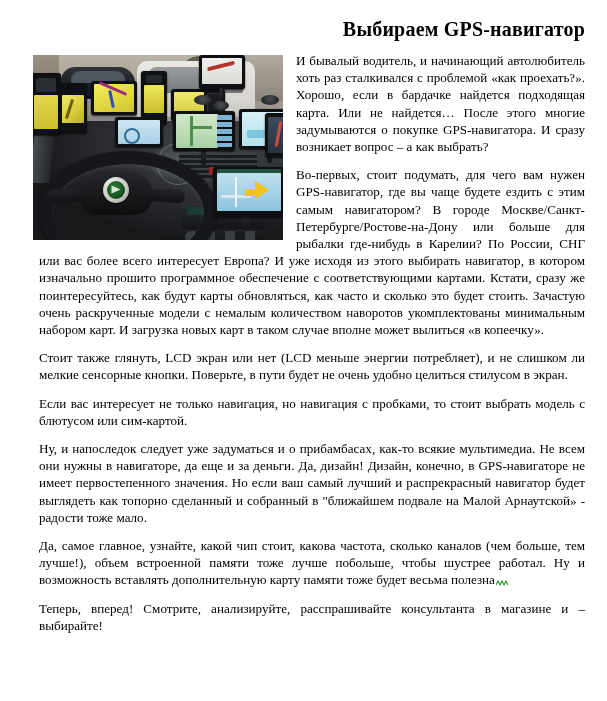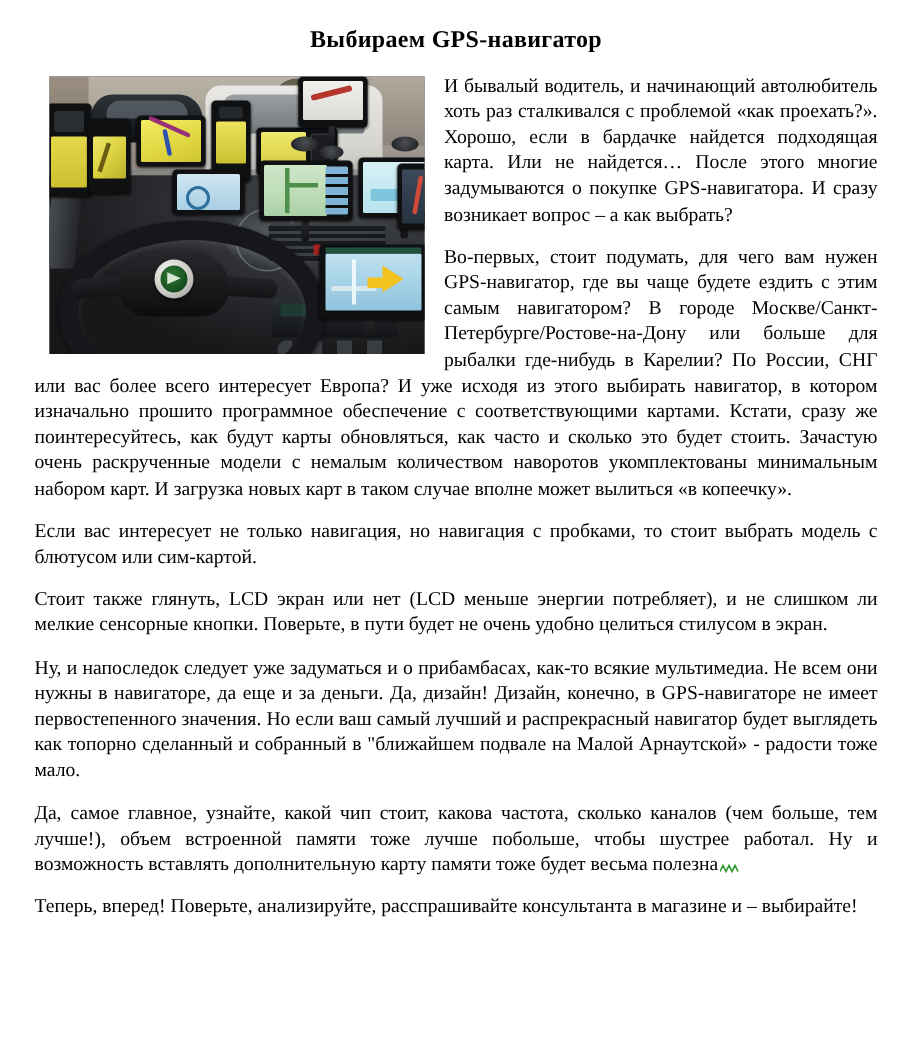--- a/index.html
+++ b/index.html
@@ -15,35 +15,35 @@
     overflow: hidden;
   }
   .page {
     position: relative;
     width: 607px;
     height: 701px;
     box-sizing: border-box;
     padding: 0 22px 0 23px;
   }
   .article-title {
-    text-align: center;
-    font-size: 16px;
+    text-align: right;
+    font-size: 20px;
     font-weight: bold;
     letter-spacing: .2px;
     margin: 18px 0 12px 0;
     line-height: 1.1;
   }
   .article-body {
     font-size: 13.1px;
     line-height: 17.2px;
     text-align: justify;
     text-justify: inter-word;
   }
   .article-body p {
-    margin: 0 0 11px 0;
+    margin: 0 0 11px 16px;
   }
   .article-body p:last-child {
     margin-bottom: 0;
   }
 
   
   .photo {
     float: left;
     width: 250px;
     height: 185px;
@@ -343,22 +343,22 @@
         <div class="scr"></div>
         <div class="roads"></div>
         <div class="strip"></div>
         <div class="arrow-tail"></div>
         <div class="arrow"></div>
       </div>
     </div>
 
     <p>И бывалый водитель, и начинающий автолюбитель хоть раз сталкивался с проблемой «как проехать?». Хорошо, если в бардачке найдется подходящая карта. Или не найдется… После этого многие задумываются о покупке GPS-навигатора. И сразу возникает вопрос – а как выбрать?</p>
     <p>Во-первых, стоит подумать, для чего вам нужен  GPS-навигатор, где вы чаще будете ездить с этим самым навигатором? В городе Москве/Санкт-Петербурге/Ростове-на-Дону или больше для рыбалки где-нибудь в Карелии? По России, СНГ или вас более всего интересует Европа? И уже исходя из этого выбирать навигатор, в котором изначально прошито программное обеспечение с соответствующими картами. Кстати, сразу же поинтересуйтесь, как будут карты обновляться, как часто и сколько это будет стоить. Зачастую очень раскрученные модели с немалым количеством наворотов укомплектованы минимальным набором карт. И загрузка новых карт в таком случае вполне может вылиться «в копеечку».</p>
+    <p>Стоит также глянуть, LCD экран или нет (LCD меньше энергии потребляет), и не слишком ли мелкие сенсорные кнопки. Поверьте, в пути будет не очень удобно целиться стилусом в экран.</p>
     <p>Если вас интересует не только навигация, но навигация с пробками, то стоит выбрать модель с блютусом или сим-картой.</p>
-    <p>Стоит также глянуть, LCD экран или нет (LCD меньше энергии потребляет), и не слишком ли мелкие сенсорные кнопки. Поверьте, в пути будет не очень удобно целиться стилусом в экран.</p>
     <p>Ну, и напоследок следует уже задуматься и о прибамбасах, как-то всякие мультимедиа. Не всем они нужны в навигаторе, да еще и за деньги. Да, дизайн! Дизайн, конечно, в GPS-навигаторе не имеет первостепенного значения. Но если ваш самый лучший и распрекрасный навигатор будет выглядеть как топорно сделанный и собранный в "ближайшем подвале на Малой Арнаутской» - радости тоже мало.</p>
     <p><span>Да, самое главное, узнайте, какой чип стоит, какова частота, сколько каналов (чем больше, тем лучше!), объем встроенной памяти тоже лучше побольше, чтобы шустрее работал. Ну и возможность вставлять дополнительную карту памяти тоже будет весьма полезна</span><span class="squiggle"><svg width="14" height="6" viewBox="0 0 14 6" xmlns="http://www.w3.org/2000/svg">
             <path d="M0 5 L2 1 L4 5 L6 1 L8 5 L10 1 L12 5" fill="none" stroke="#2e9b2e" stroke-width="1.1"></path>
           </svg></span></p>
-    <p>Теперь, вперед! Поверьте, анализируйте, расспрашивайте консультанта в магазине и – выбирайте!</p>
+    <p>Теперь, вперед! Смотрите, анализируйте, расспрашивайте консультанта в магазине и – выбирайте!</p>
 
   </div>
 </div>
 
 </body></html>

